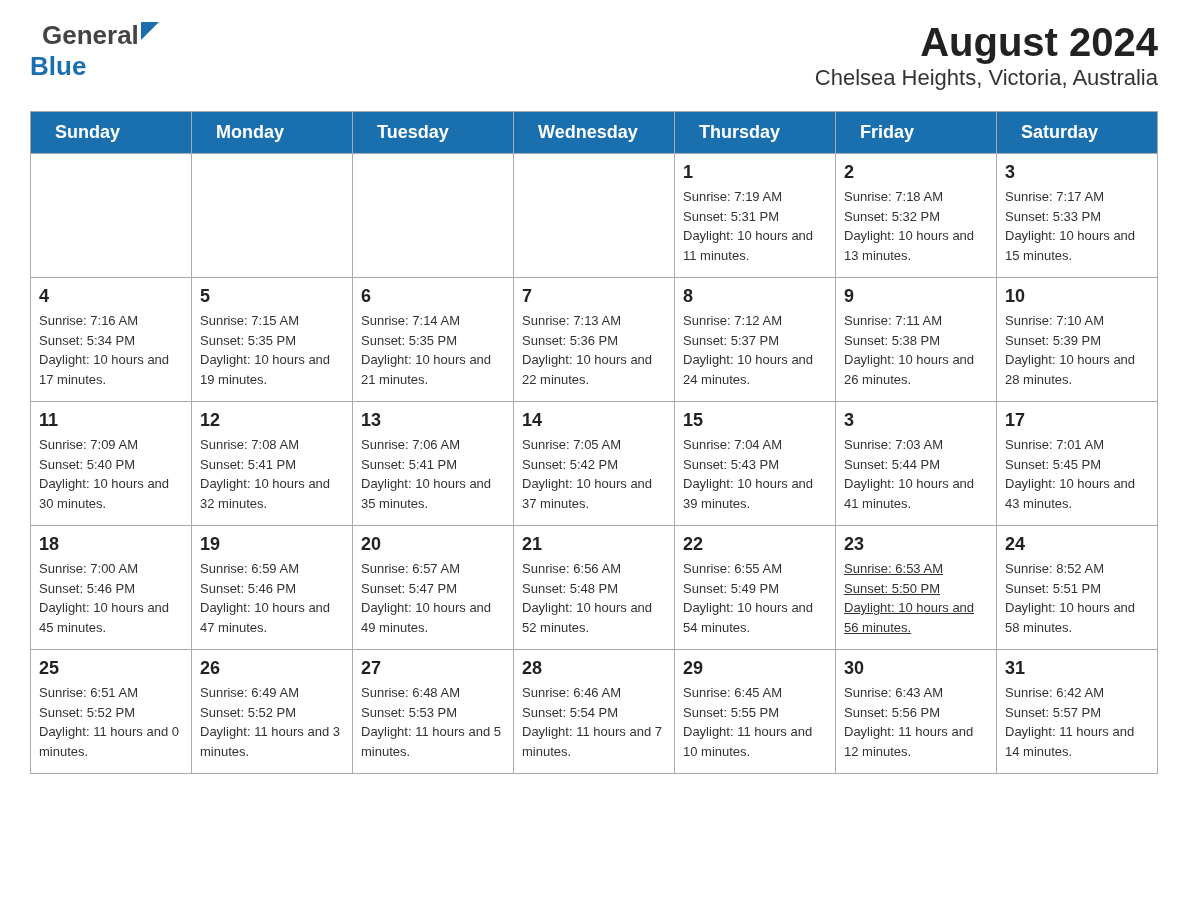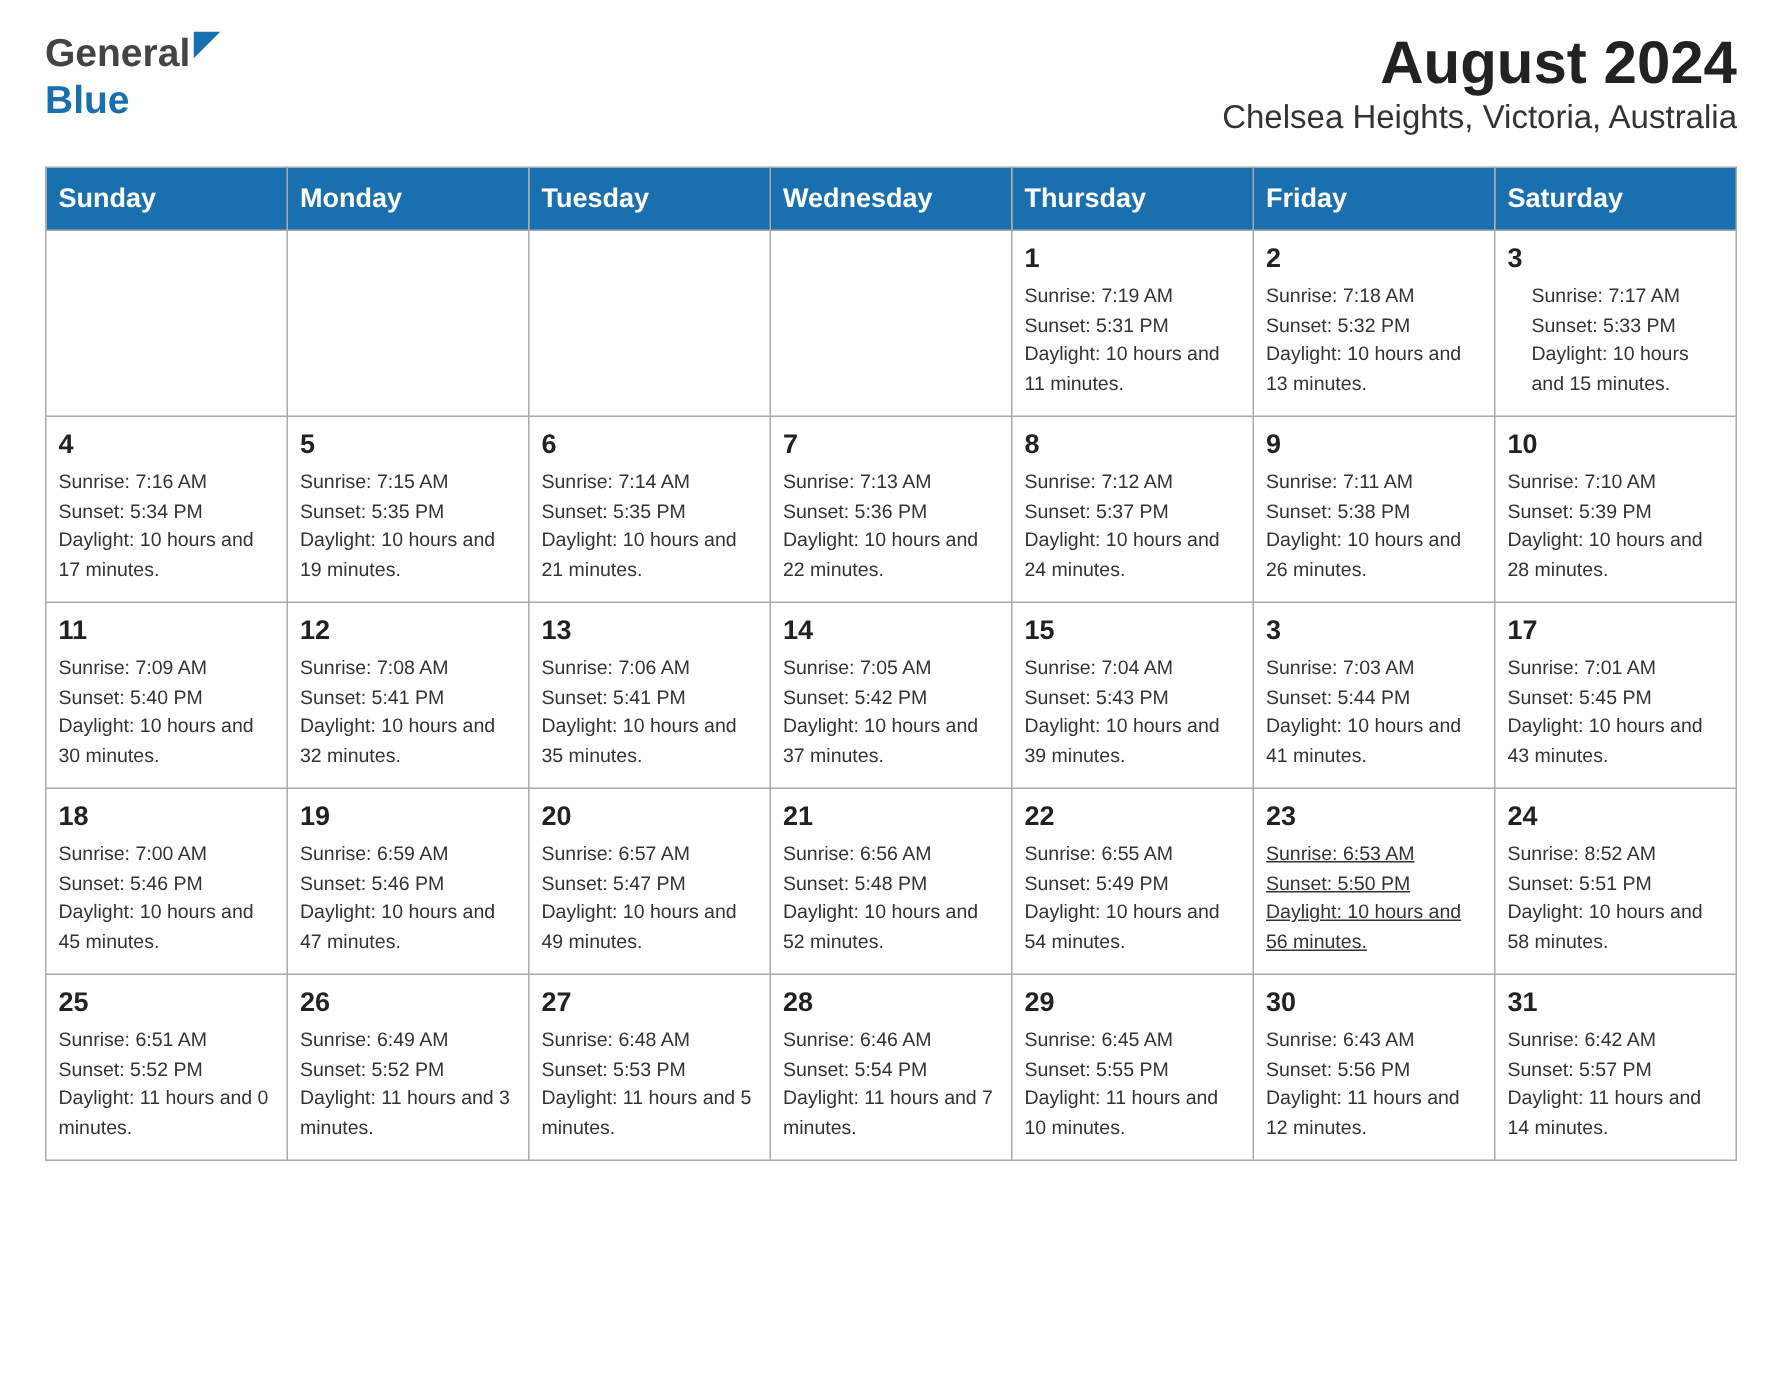--- a/index.html
+++ b/index.html
@@ -36,21 +36,21 @@
       color: #333;
     }
     .calendar {
       width: 100%;
       border-collapse: collapse;
       border: 1px solid #aaa;
     }
     .calendar th {
       background-color: #1a6faf;
       color: #fff;
-      padding: 10px 8px;
+      padding: 10px 24px;
       text-align: left;
       font-size: 18px;
       font-weight: bold;
       border: 1px solid #aaa;
     }
     .calendar td {
       vertical-align: top;
       padding: 8px 8px 12px 8px;
       border: 1px solid #aaa;
       width: calc(100% / 7);
@@ -69,20 +69,21 @@
       font-size: 13px;
       color: #333;
       line-height: 1.5;
     }
     .empty-cell {
       background: #fff;
     }
     .logo-row {
       display: flex;
       align-items: center;
+      margin-left: 12px;
     }
     .logo-text-general {
       font-size: 26px;
       font-weight: bold;
       color: #444;
     }
     .logo-text-blue {
       font-size: 26px;
       font-weight: bold;
       color: #1a6faf;
@@ -141,21 +142,21 @@
 Daylight: 10 hours and 11 minutes.</div>
         </td>
         <td>
           <span class="day-number">2</span>
           <div class="day-info" style="white-space: pre-line;">Sunrise: 7:18 AM
 Sunset: 5:32 PM
 Daylight: 10 hours and 13 minutes.</div>
         </td>
         <td>
           <span class="day-number">3</span>
-          <div class="day-info" style="white-space: pre-line; margin-left: 16px;">Sunrise: 7:17 AM
+          <div class="day-info" style="white-space: pre-line;">Sunrise: 7:17 AM
 Sunset: 5:33 PM
 Daylight: 10 hours and 15 minutes.</div>
         </td>
       </tr>
       <tr>
         <td>
           <span class="day-number">4</span>
           <div class="day-info" style="white-space: pre-line;">Sunrise: 7:16 AM
 Sunset: 5:34 PM
 Daylight: 10 hours and 17 minutes.</div>

